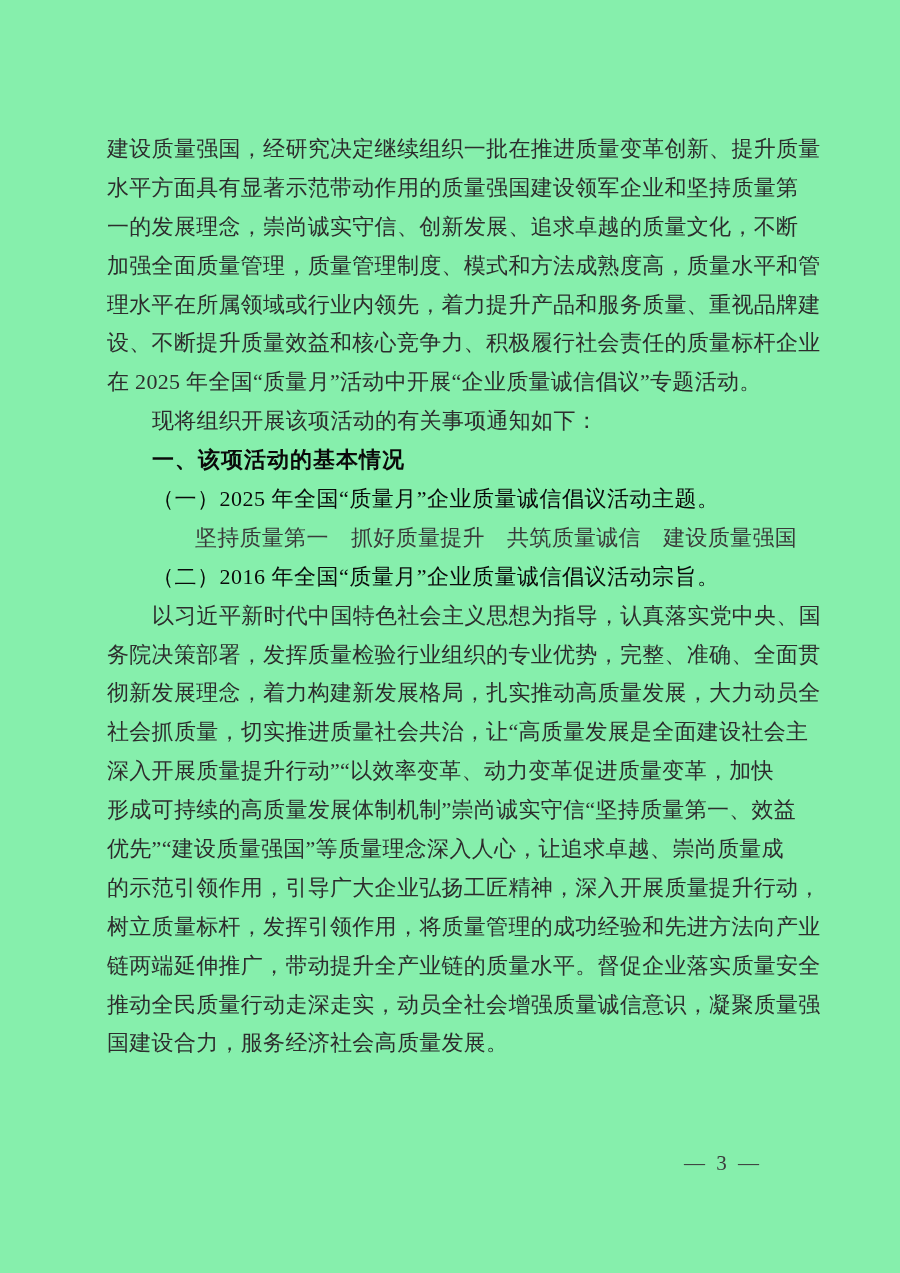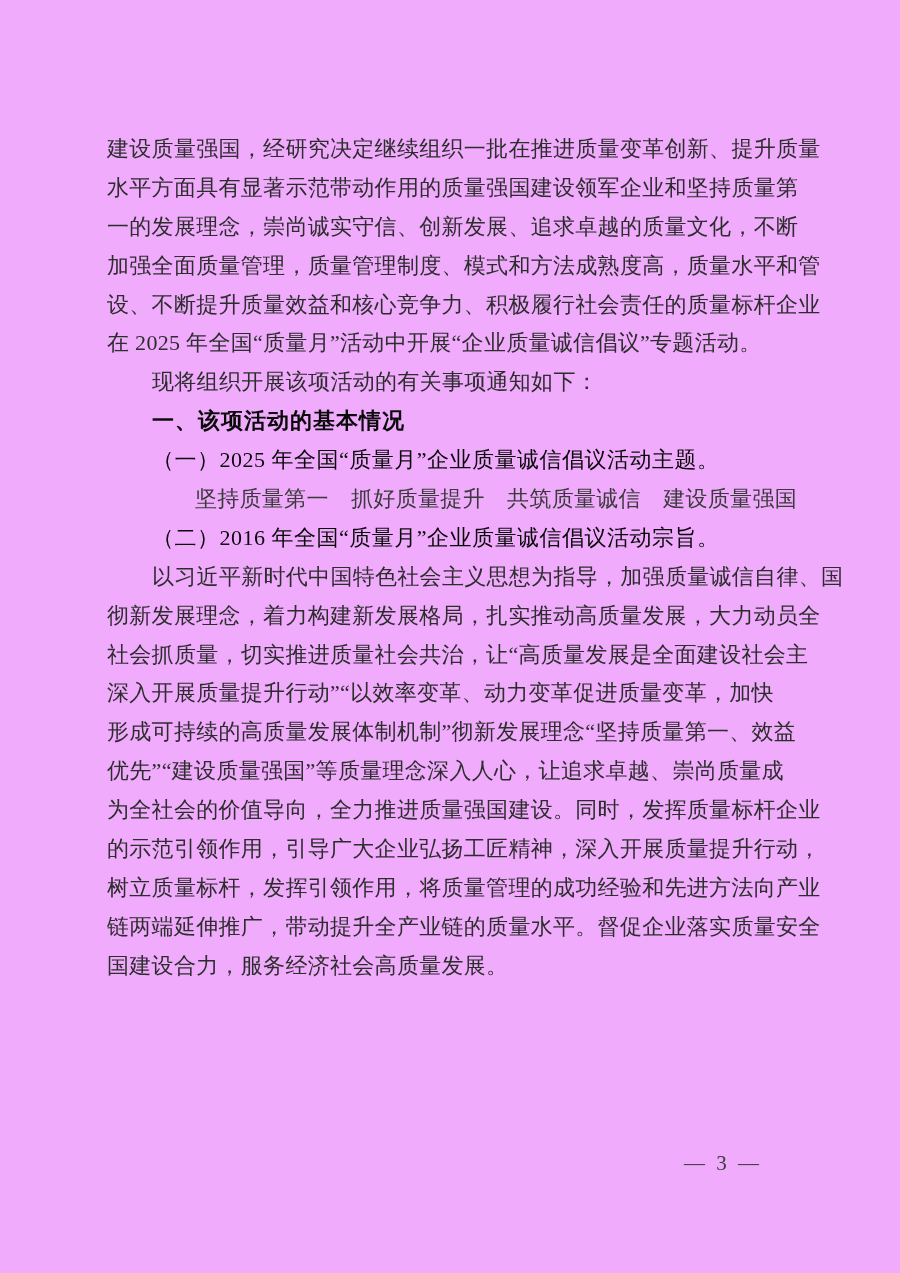--- a/index.html
+++ b/index.html
@@ -4,21 +4,21 @@
 <style>
   html, body {
     margin: 0;
     padding: 0;
     background: #ffffff;
   }
   .page {
     position: relative;
     width: 900px;
     height: 1273px;
-    background: #f0abfc;
+    background: #86efac;
     overflow: hidden;
     font-family: "Liberation Serif", serif;
   }
   .text-block {
     position: absolute;
     left: 107px;
     top: 130px;
     width: 690px;
   }
   .line {
@@ -65,33 +65,35 @@
 </style>
 </head>
 <body>
 
 <div class="page">
   <div class="text-block">
       <div class="line body">建设质量强国，经研究决定继续组织一批在推进质量变革创新、提升质量</div>
       <div class="line body">水平方面具有显著示范带动作用的质量强国建设领军企业和坚持质量第</div>
       <div class="line body">一的发展理念，崇尚诚实守信、创新发展、追求卓越的质量文化，不断</div>
       <div class="line body">加强全面质量管理，质量管理制度、模式和方法成熟度高，质量水平和管</div>
+      <div class="line body">理水平在所属领域或行业内领先，着力提升产品和服务质量、重视品牌建</div>
       <div class="line body">设、不断提升质量效益和核心竞争力、积极履行社会责任的质量标杆企业</div>
       <div class="line body">在 2025 年全国“质量月”活动中开展“企业质量诚信倡议”专题活动。</div>
       <div class="line body indent">现将组织开展该项活动的有关事项通知如下：</div>
       <div class="line heading-section indent">一、该项活动的基本情况</div>
       <div class="line heading-sub indent">（一）2025 年全国“质量月”企业质量诚信倡议活动主题。</div>
       <div class="line motto">坚持质量第一　抓好质量提升　共筑质量诚信　建设质量强国</div>
       <div class="line heading-sub indent">（二）2016 年全国“质量月”企业质量诚信倡议活动宗旨。</div>
-      <div class="line body indent">以习近平新时代中国特色社会主义思想为指导，加强质量诚信自律、国</div>
+      <div class="line body indent">以习近平新时代中国特色社会主义思想为指导，认真落实党中央、国</div>
+      <div class="line body">务院决策部署，发挥质量检验行业组织的专业优势，完整、准确、全面贯</div>
       <div class="line body">彻新发展理念，着力构建新发展格局，扎实推动高质量发展，大力动员全</div>
       <div class="line body">社会抓质量，切实推进质量社会共治，让“高质量发展是全面建设社会主</div>
       <div class="line body">深入开展质量提升行动”“以效率变革、动力变革促进质量变革，加快</div>
-      <div class="line body">形成可持续的高质量发展体制机制”彻新发展理念“坚持质量第一、效益</div>
+      <div class="line body">形成可持续的高质量发展体制机制”崇尚诚实守信“坚持质量第一、效益</div>
       <div class="line body">优先”“建设质量强国”等质量理念深入人心，让追求卓越、崇尚质量成</div>
-      <div class="line body">为全社会的价值导向，全力推进质量强国建设。同时，发挥质量标杆企业</div>
       <div class="line body">的示范引领作用，引导广大企业弘扬工匠精神，深入开展质量提升行动，</div>
       <div class="line body">树立质量标杆，发挥引领作用，将质量管理的成功经验和先进方法向产业</div>
       <div class="line body">链两端延伸推广，带动提升全产业链的质量水平。督促企业落实质量安全</div>
+      <div class="line body">推动全民质量行动走深走实，动员全社会增强质量诚信意识，凝聚质量强</div>
       <div class="line body">国建设合力，服务经济社会高质量发展。</div>
     </div>
   <div class="page-number">— 3 —</div>
 </div>
 
 </body></html>

